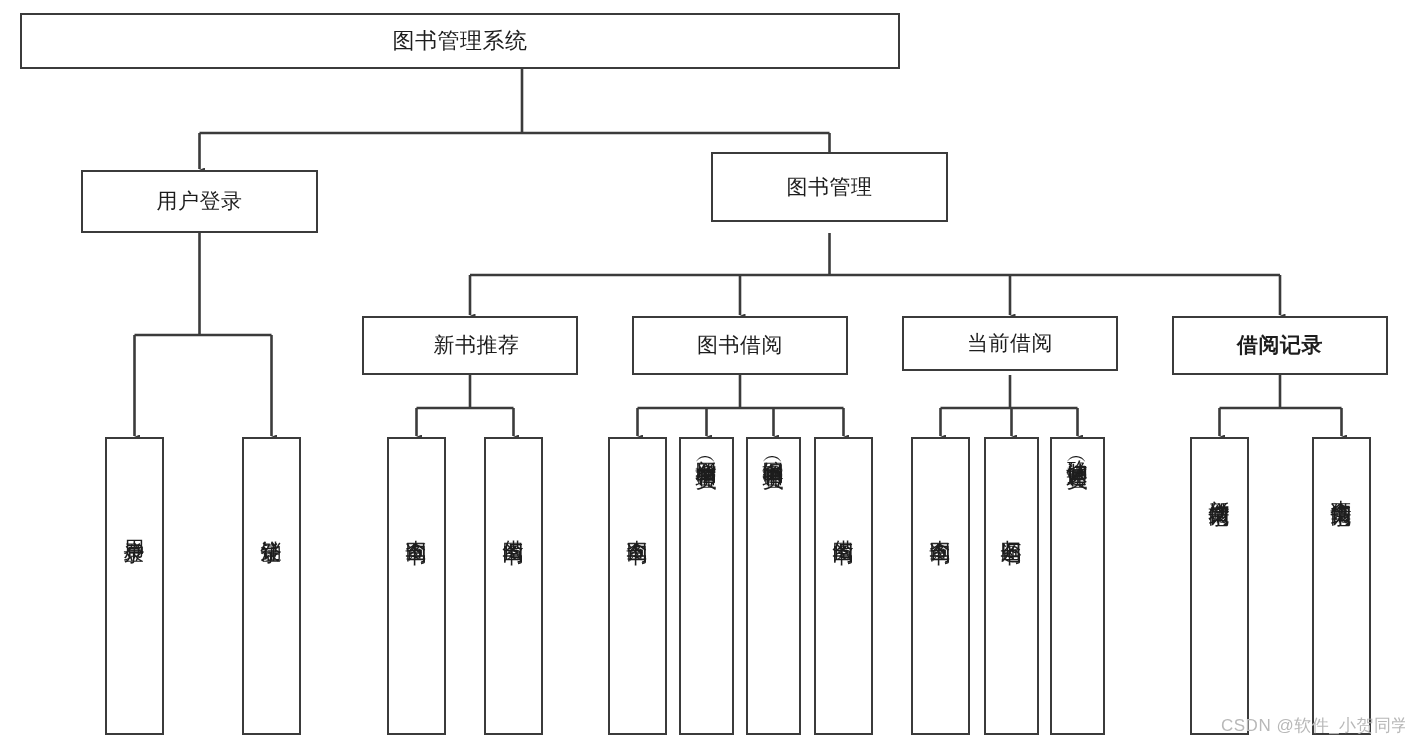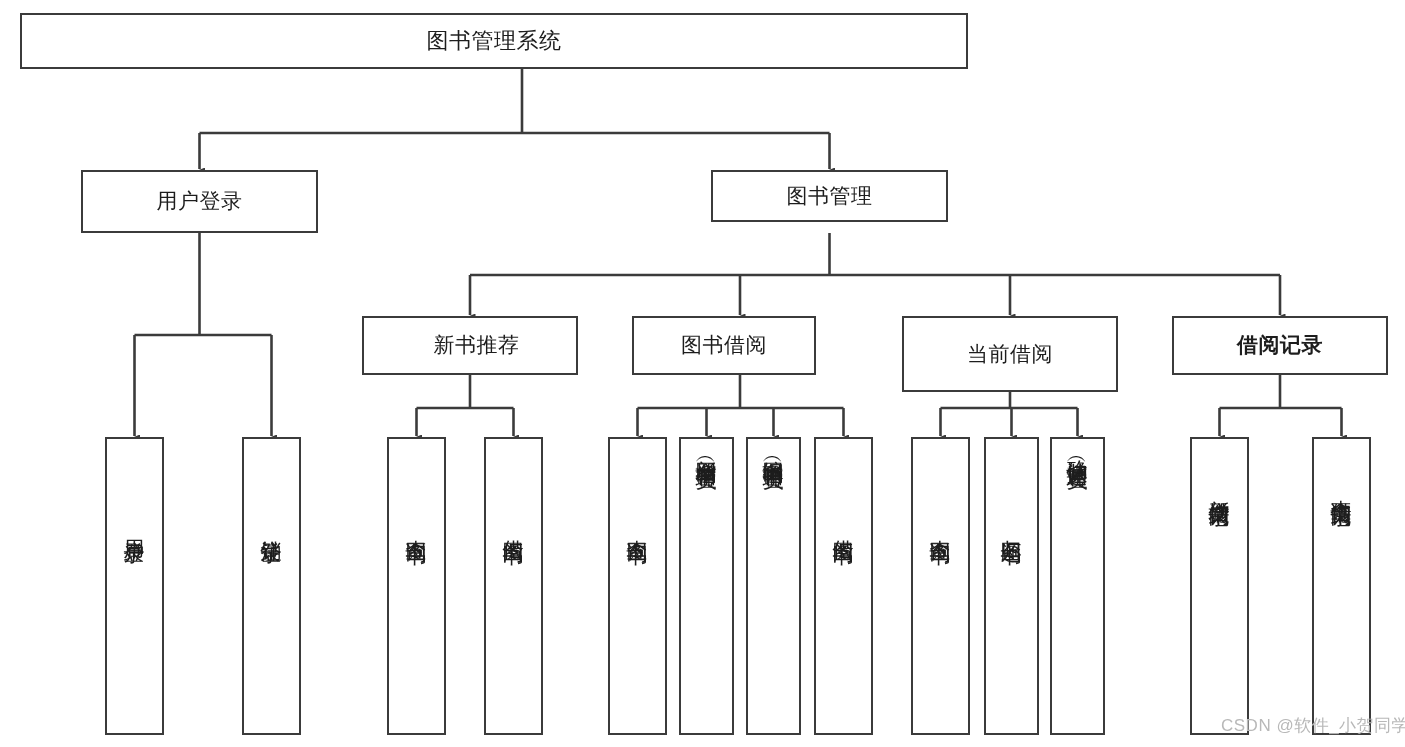--- a/index.html
+++ b/index.html
@@ -110,36 +110,36 @@
         <line x1="940.5" y1="408" x2="940.5" y2="436" stroke="#3b3b3b" stroke-width="2.6" marker-end="url(#arrowhead)"></line>
         <line x1="1011.5" y1="408" x2="1011.5" y2="436" stroke="#3b3b3b" stroke-width="2.6" marker-end="url(#arrowhead)"></line>
         <line x1="1077.5" y1="408" x2="1077.5" y2="436" stroke="#3b3b3b" stroke-width="2.6" marker-end="url(#arrowhead)"></line>
         <line x1="1280" y1="375" x2="1280" y2="408" stroke="#3b3b3b" stroke-width="2.6"></line>
         <line x1="1219.5" y1="408" x2="1341.5" y2="408" stroke="#3b3b3b" stroke-width="2.6"></line>
         <line x1="1219.5" y1="408" x2="1219.5" y2="436" stroke="#3b3b3b" stroke-width="2.6" marker-end="url(#arrowhead)"></line>
         <line x1="1341.5" y1="408" x2="1341.5" y2="436" stroke="#3b3b3b" stroke-width="2.6" marker-end="url(#arrowhead)"></line>
       </g>
   </svg>
   <div id="node-layer">
-      <div class="node horizontal root" style="left: 20px; top: 13px; width: 948px; height: 56px;">
+      <div class="node horizontal root" style="left: 20px; top: 13px; width: 880px; height: 56px;">
         <span class="label">图书管理系统</span>
       </div>
       <div class="node horizontal" style="left: 81px; top: 170px; width: 237px; height: 63px;">
         <span class="label">用户登录</span>
       </div>
-      <div class="node horizontal" style="left: 711px; top: 170px; width: 237px; height: 52px;">
+      <div class="node horizontal" style="left: 711px; top: 152px; width: 237px; height: 70px;">
         <span class="label">图书管理</span>
       </div>
       <div class="node horizontal" style="left: 362px; top: 316px; width: 216px; height: 59px; padding-left: 13px;">
         <span class="label">新书推荐</span>
       </div>
-      <div class="node horizontal" style="left: 632px; top: 316px; width: 184px; height: 59px;">
+      <div class="node horizontal" style="left: 632px; top: 316px; width: 216px; height: 59px;">
         <span class="label">图书借阅</span>
       </div>
-      <div class="node horizontal" style="left: 902px; top: 316px; width: 216px; height: 76px;">
+      <div class="node horizontal" style="left: 902px; top: 316px; width: 216px; height: 55px;">
         <span class="label">当前借阅</span>
       </div>
       <div class="node horizontal" style="left: 1172px; top: 316px; width: 216px; height: 59px; font-weight: bold;">
         <span class="label">借阅记录</span>
       </div>
       <div class="node vertical" style="left: 105px; top: 437px; width: 59px; height: 298px; padding-top: 84px;">
         <span class="label">用户登录</span>
       </div>
       <div class="node vertical" style="left: 242px; top: 437px; width: 59px; height: 298px; padding-top: 84px;">
         <span class="label">注销登录</span>

